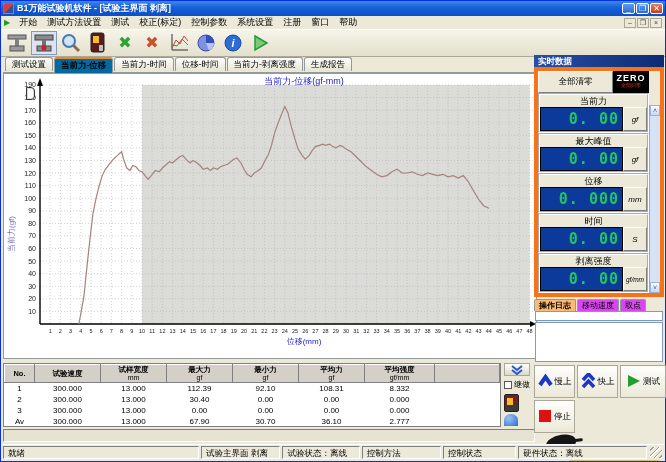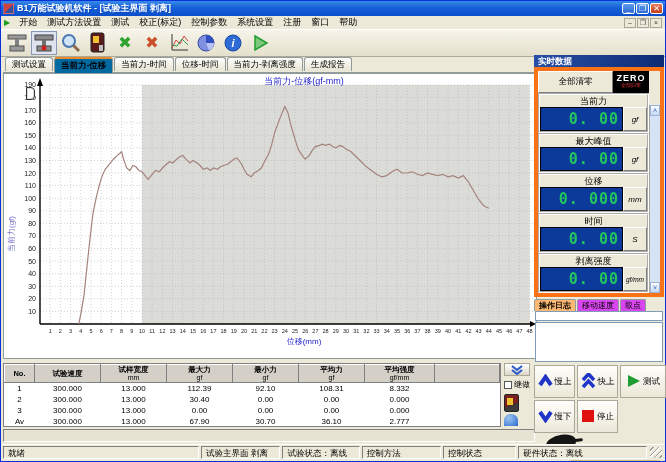--- a/index.html
+++ b/index.html
@@ -514,26 +514,20 @@
               </svg></span>
             <span>快上</span>
           </div>
           <div class="cbtn">
             <span><svg width="15" height="14">
                 <polygon points="2,1 14,7 2,13" fill="#1F9E31"></polygon>
               </svg></span>
             <span>测试</span>
           </div>
           <div class="cbtn">
-            <span><svg width="15" height="14">
-                <polyline points="2,3 7.5,11 13,3" fill="none" stroke="#1f35c8" stroke-width="4"></polyline>
-              </svg></span>
-            <span>慢下</span>
-          </div>
-          <div class="cbtn">
             <span><svg width="14" height="14">
                 <rect x="1" y="1" width="12" height="12" fill="#E01010"></rect>
               </svg></span>
             <span>停止</span>
           </div>
         </div>
 
       <div class="rt-bottom">
         <div class="mouseicon"></div>
         <div class="netwidget">

